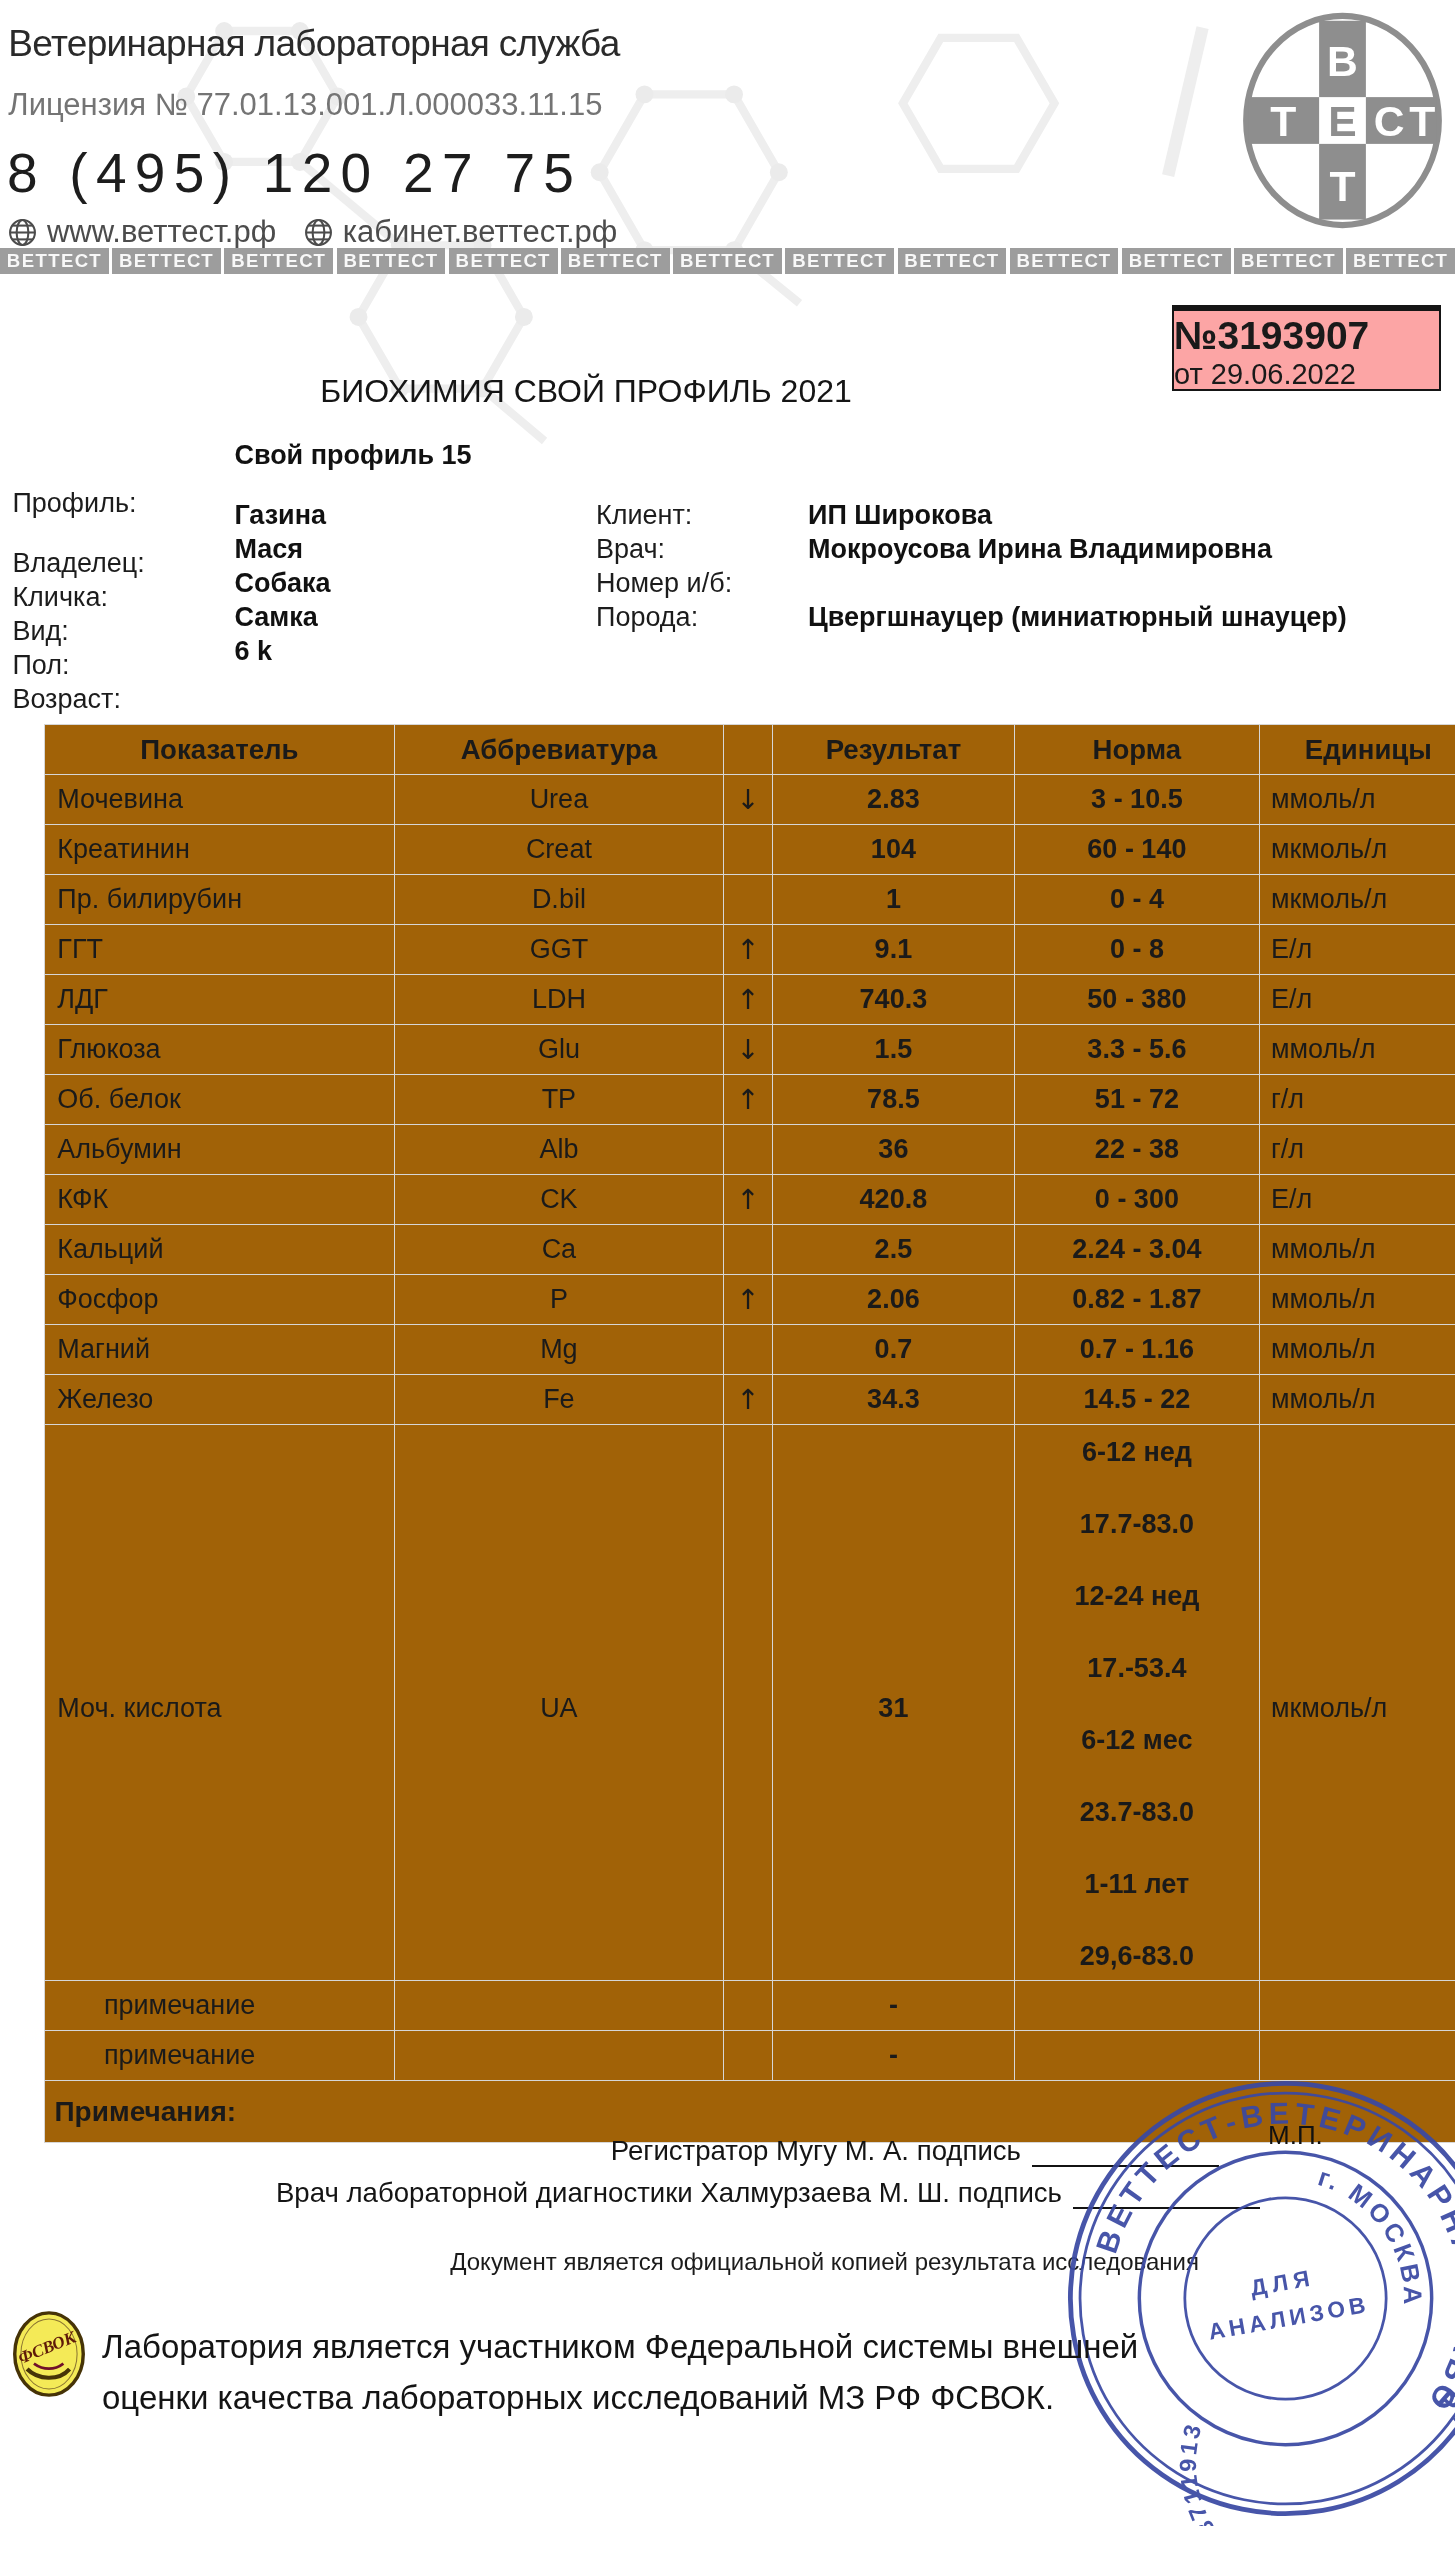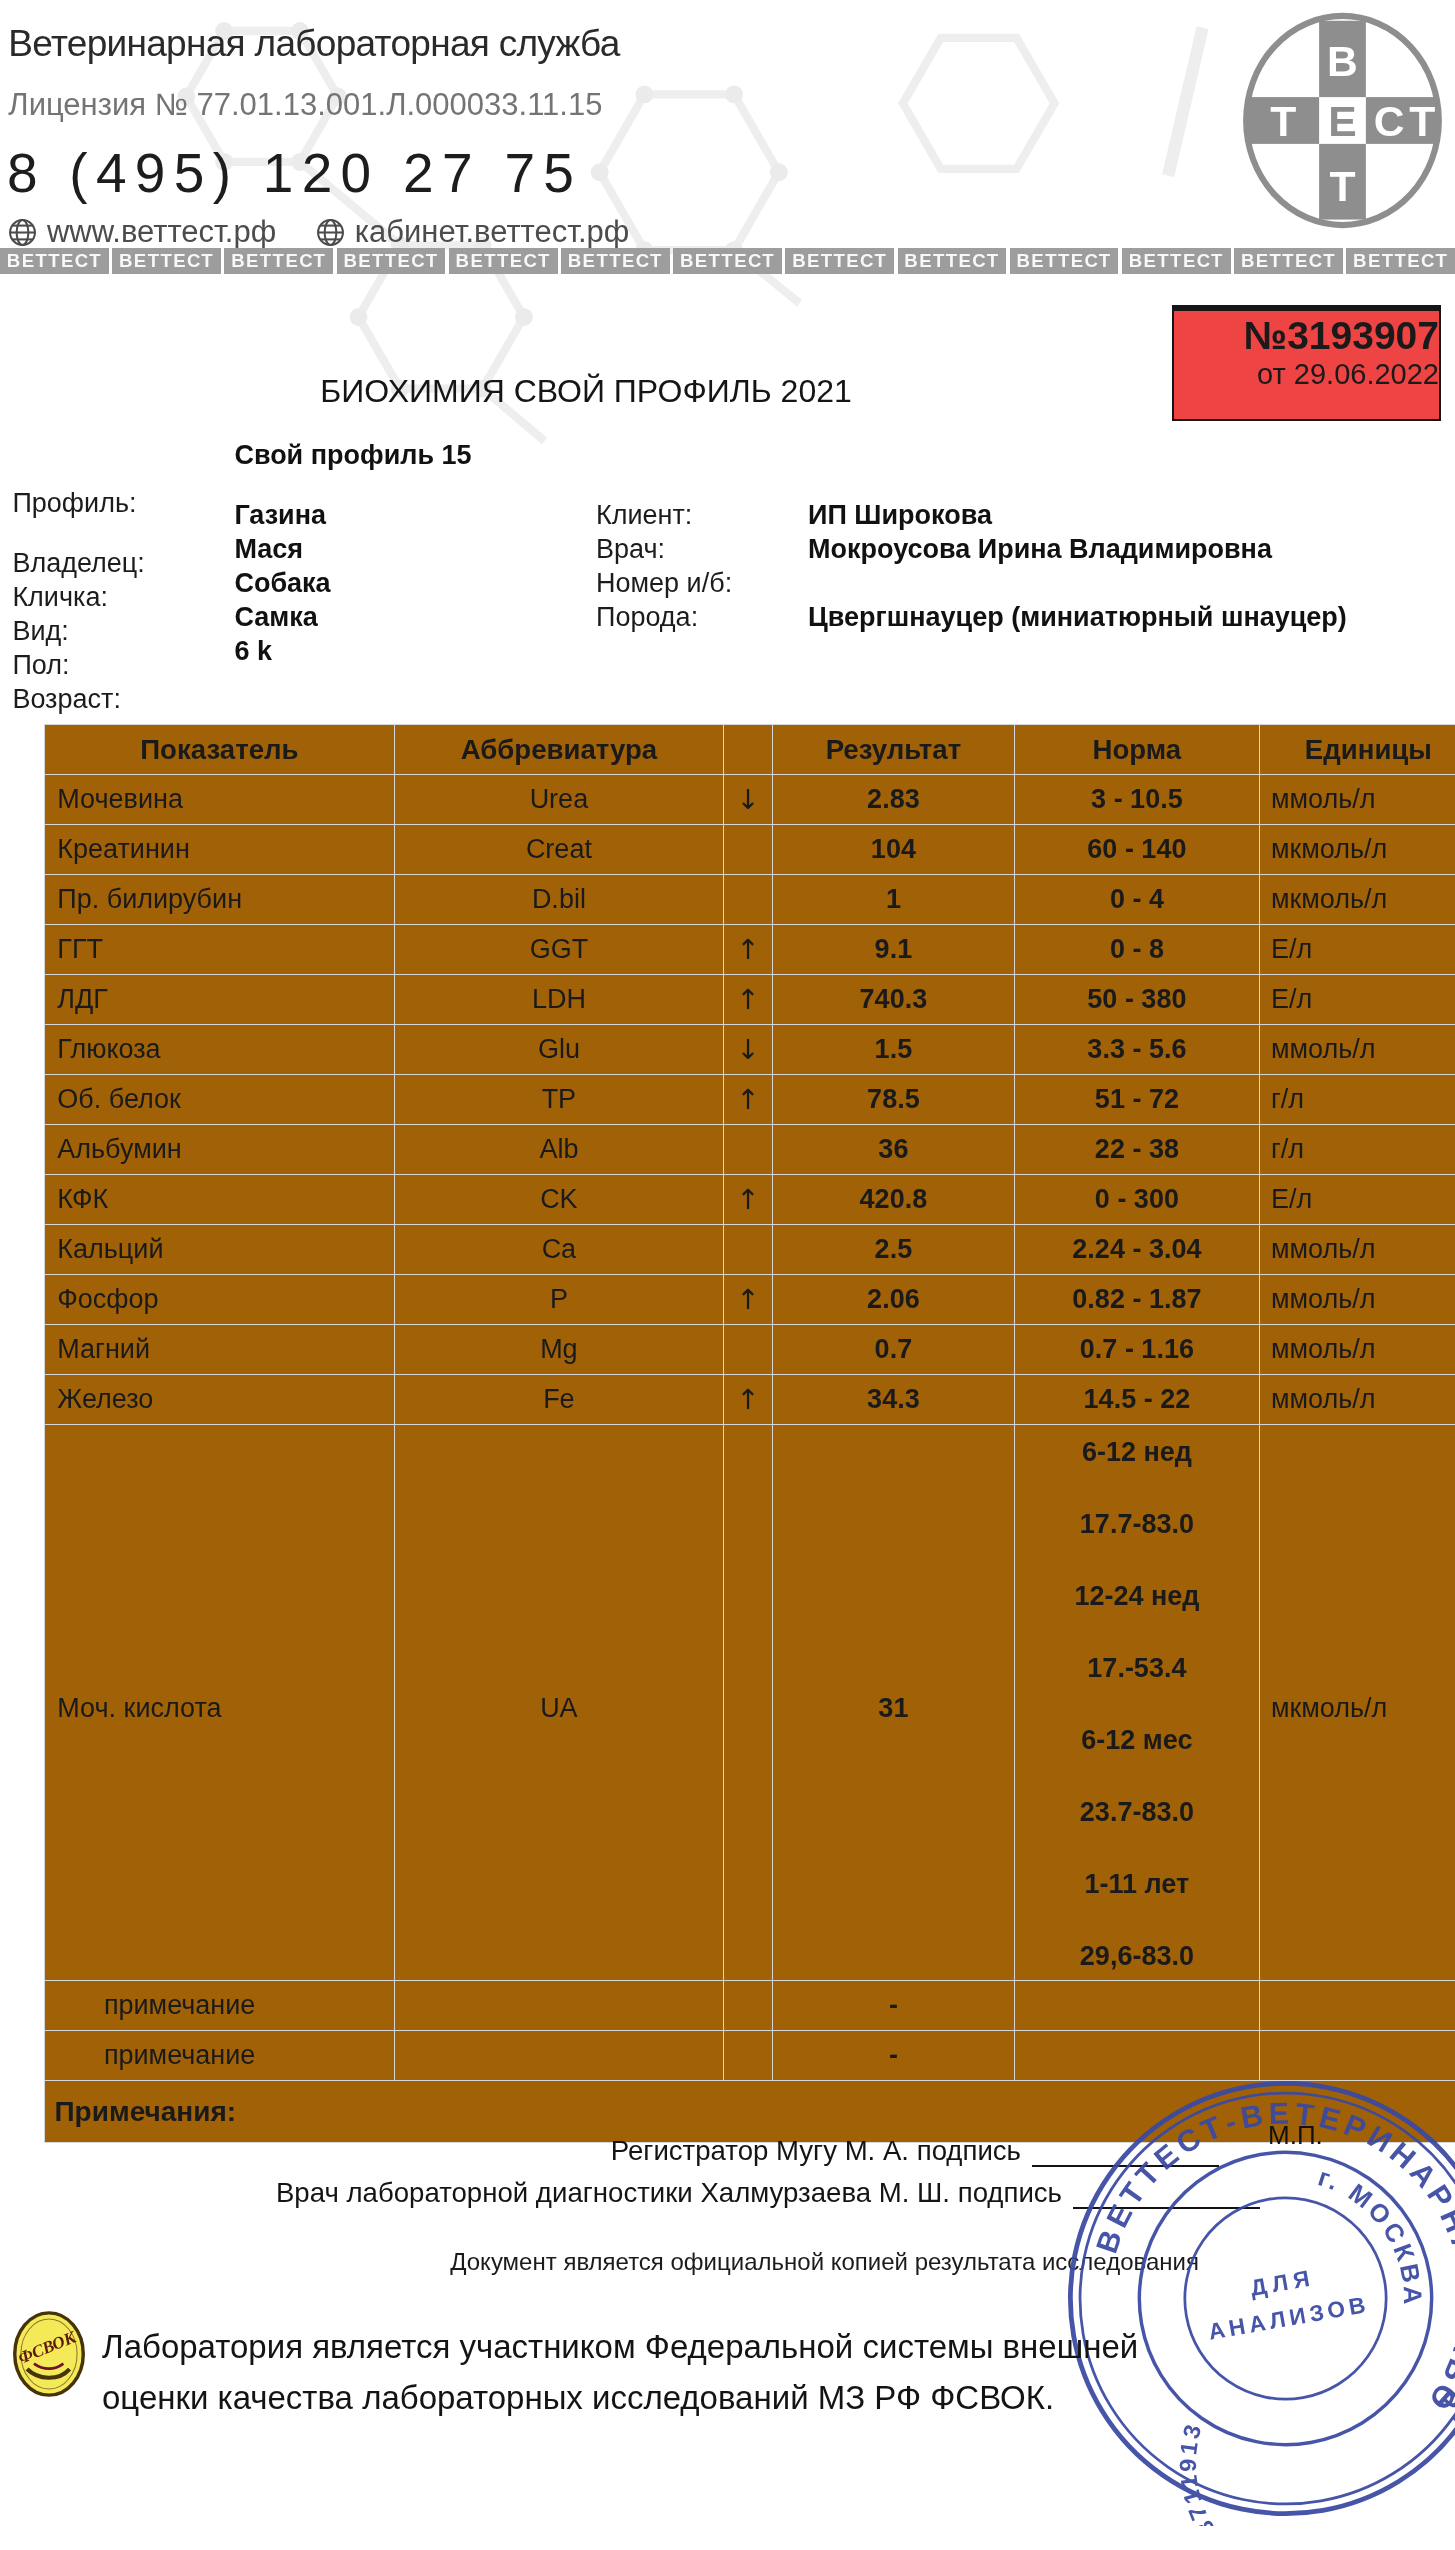--- a/index.html
+++ b/index.html
@@ -4,33 +4,33 @@
 <style>
   html,body{margin:0;padding:0;background:#ffffff;}
   .page{position:relative;width:1455px;height:2550px;overflow:hidden;background:#fff;
         font-family:"Liberation Sans",sans-serif;color:#1a1a1a;}
   .page > *{position:absolute;}
   .watermark{left:0;top:0;}
 
   .org{left:8.3px;top:23.4px;font-size:37px;color:#2a2a2a;letter-spacing:-0.7px;}
   .license{left:8.3px;top:87px;font-size:31px;color:#747474;}
   .phone{left:6.9px;top:141px;font-size:55px;color:#1d1d1d;letter-spacing:8.3px;}
-  .sites{left:8.3px;top:214px;display:flex;gap:40px;font-size:31px;color:#4c4c4c;align-items:center;}
+  .sites{left:8.3px;top:214px;display:flex;gap:28px;font-size:31px;color:#4c4c4c;align-items:center;}
   .site{display:flex;align-items:center;gap:9.6px;}
   .globe{width:29px;height:29px;flex:0 0 auto;}
 
   .strip{left:0;top:248px;width:1455px;height:25.5px;display:flex;gap:3.4px;}
   .strip span{flex:1;background:#9d9d9d;color:#f8f8f8;font-weight:700;font-size:18.6px;
               line-height:25.5px;text-align:center;letter-spacing:1.4px;overflow:hidden;}
 
   .logo{left:1239px;top:6.9px;width:207px;height:227px;}
 
   .title{left:207px;top:345px;width:758px;text-align:center;font-size:32px;font-weight:500;color:#151515;margin-top:28px;}
-  .numbox{left:1172px;top:305px;width:269px;height:116px;border:2.1px solid #151515;border-top-width:6.9px;
-          box-sizing:border-box;text-align:right;background:#ef4444;}
+  .numbox{left:1172px;top:305px;width:269px;height:86px;border:2.1px solid #151515;border-top-width:6.9px;
+          box-sizing:border-box;text-align:left;background:#fca5a5;}
   .numbox .num{font-size:39px;font-weight:700;margin-top:3.4px;}
   .numbox .date{font-size:29px;}
 
   .profile-row{left:12.4px;top:440px;font-size:27px;display:flex;}
   .info-left{left:12.4px;top:500px;font-size:27px;}
   .info-right{left:596px;top:500px;font-size:27px;}
   .irow{display:flex;height:34px;align-items:flex-start;}
   .lbl{color:#1c1c1c;}
   .profile-row .lbl,.info-left .lbl{width:222px;flex:0 0 222px;margin-top:48px;}
   .info-right .lbl{width:212px;flex:0 0 212px;}

